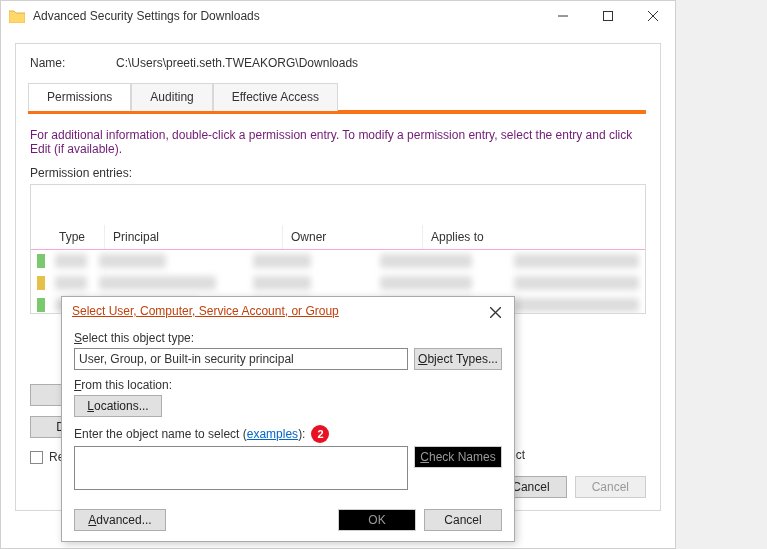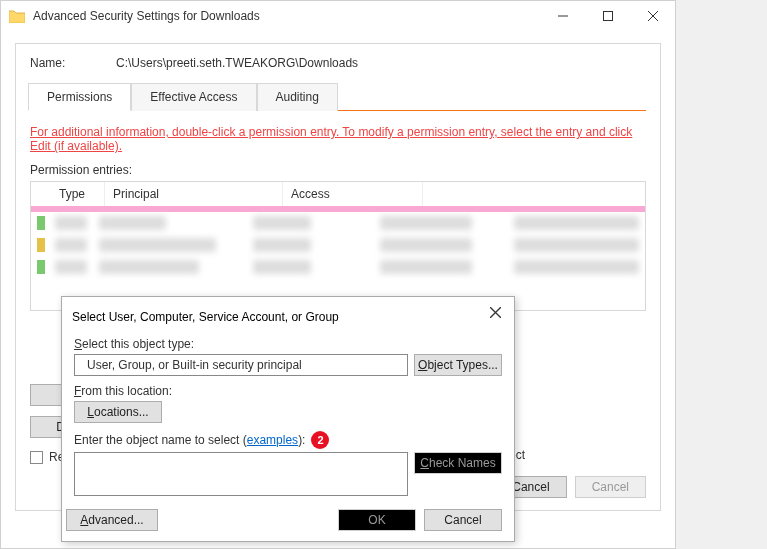--- a/index.html
+++ b/index.html
@@ -11,60 +11,60 @@
   .win-controls { display: flex; }
   .win-btn { width: 45px; height: 30px; display: flex; align-items: center; justify-content: center; color: #555; }
   .content { padding: 12px 14px 0 14px; }
   .inner-panel { border: 1px solid #d8d8d8; padding: 12px 14px; height: 468px; position: relative; }
   .row { display: flex; align-items: center; margin-bottom: 10px; color: #333; }
   .row .label { width: 86px; }
   .owner-blur { width: 190px; height: 16px; background: #ececec; filter: blur(2px); border-radius: 2px; margin-right: 8px; }
   .shield { width: 14px; height: 14px; margin-right: 4px; }
   .link { color: #0066cc; text-decoration: underline; cursor: pointer; }
   .annot { display: inline-flex; align-items: center; justify-content: center; width: 18px; height: 18px; border-radius: 50%; background: #e81123; color: #fff; font-size: 11px; font-weight: bold; margin-left: 6px; }
-  .tabs { display: flex; border-bottom: 1px solid #f97316; margin-top: 12px; margin-left: -2px; }
+  .tabs { display: flex; border-bottom: 4px solid #f97316; margin-top: 12px; margin-left: -2px; }
   .tab { padding: 6px 18px; border: 1px solid #d8d8d8; border-bottom: none; background: #fff; margin-right: 0; color: #333; position: relative; top: 1px; cursor: pointer; }
   .tab.active { background: #fff; border-bottom: 1px solid #fff; }
   .tab.inactive { background: #f6f6f6; }
-  .info-line { margin: 14px 0 10px 0; color: #ef4444; text-decoration: underline; }
+  .info-line { margin: 14px 0 10px 0; color: #701a75; }
   .perm-label { margin-bottom: 4px; color: #333; }
   .perm-table { border: 1px solid #d8d8d8; height: 130px; overflow: hidden; }
-  .perm-head { display: flex; border-bottom: 6px solid #f9a8d4; background: #fff; }
+  .perm-head { display: flex; border-bottom: 1px solid #f9a8d4; background: #fff; margin-top: 40px; }
   .perm-head div { padding: 5px 8px; border-right: 1px solid #eee; color: #333; }
   .col-blank { width: 20px; border-right: none !important; }
   .col-type { width: 54px; }
   .col-principal { width: 178px; }
   .col-access { width: 140px; }
   .col-inherited { width: 150px; }
   .col-applies { flex: 1; border-right: none !important; }
   .perm-body-row { display: flex; padding: 3px 0; }
   .blur-cell { height: 14px; background: #ddd; filter: blur(3px); border-radius: 2px; margin: 1px 6px; }
   .sidebar-chip { width: 10px; height: 14px; margin: 1px 4px 1px 6px; }
   .btn-row { position: absolute; left: 14px; display: flex; gap: 8px; }
   .btn { border: 1px solid #adadad; background: #e1e1e1; padding: 3px 16px; color: #222; min-width: 70px; text-align: center; cursor: pointer; }
   .btn.disabled { color: #9a9a9a; background: #efefef; border-color: #cfcfcf; cursor: default; }
   .btn.primary { border: 2px solid #0078d7; padding: 2px 26px; }
   .checkbox-row { position: absolute; left: 14px; bottom: 20px; display: flex; align-items: center; gap: 6px; color: #333; }
   .checkbox { width: 13px; height: 13px; border: 1px solid #888; background: #fff; }
   .footer-btns { position: absolute; right: 14px; bottom: 12px; display: flex; gap: 8px; }
 
   
   .dialog2 { position: absolute; left: 61px; top: 296px; width: 454px; height: 246px; background: #fff; border: 1px solid #aaa; box-shadow: 2px 2px 8px rgba(0,0,0,0.2); z-index: 10; }
-  .dlg2-title { height: 22px; display: flex; align-items: center; padding: 20px 10px 16px 10px; color: #000000; }
+  .dlg2-title { height: 22px; display: flex; align-items: center; padding: 14px 10px 16px 10px; color: #c2410c; text-decoration: underline; }
   .dlg2-close { position: absolute; right: 6px; top: 4px; width: 26px; height: 22px; display: flex; align-items: center; justify-content: center; font-size: 15px; }
   .dlg2-body { padding: 4px 12px 10px 12px; }
   .field-group { margin-bottom: 8px; }
   .field-label { color: #333; margin-bottom: 3px; display: flex; align-items: center; }
   .field-row { display: flex; align-items: center; gap: 6px; }
-  .txt-input { border: 1px solid #888; background: #fff; padding: 3px 12px; width: 334px; color: #333; }
+  .txt-input { border: 1px solid #888; background: #fff; padding: 3px 4px; width: 334px; color: #333; }
   .txt-area { border: 1px solid #888; background: #fff; height: 44px; width: 334px; }
   .dlg2-btn { border: 1px solid #adadad; background: #e1e1e1; padding: 3px 0; width: 88px; text-align: center; color: #222; cursor: pointer; }
   .dlg2-btn.disabled { color: #9a9a9a; background: #000000; border-color: #cfcfcf; cursor: default; }
   .dlg2-footer { position: absolute; bottom: 10px; right: 12px; display: flex; gap: 8px; }
-  .dlg2-adv { position: absolute; bottom: 10px; left: 4px; }
+  .dlg2-adv { position: absolute; bottom: 10px; left: 12px; }
   .ulet { text-decoration: underline; }
 </style>
 </head>
 <body>
 
 <div class="window">
 
   <div class="titlebar">
     <span class="folder-icon">
       <svg width="16" height="14" viewBox="0 0 16 14">
@@ -97,33 +97,34 @@
     <div class="inner-panel">
 
       <div class="row">
         <span class="label">Name:</span>
         <span>C:\Users\preeti.seth.TWEAKORG\Downloads</span>
       </div>
 
 
       <div class="tabs">
         <div class="tab active">Permissions</div>
+        <div class="tab inactive">Auditing</div>
         <div class="tab inactive">Effective Access</div>
-        <div class="tab inactive">Auditing</div>
       </div>
 
       <div class="info-line">For additional information, double-click a permission entry. To modify a permission entry, select the entry and click Edit (if available).</div>
       <div class="perm-label">Permission entries:</div>
 
       <div class="perm-table">
         <div class="perm-head">
           <div class="col-blank"></div>
           <div class="col-type">Type</div>
           <div class="col-principal">Principal</div>
-          <div class="col-access">Access</div>
+          <div class="col-access">Owner</div>
+          <div class="col-applies">Applies to</div>
         </div>
         <div>
           <div class="perm-body-row">
             <div class="sidebar-chip" style="background:#7bc96f"></div>
             <div class="blur-cell" style="width:38px"></div>
               <div class="blur-cell" style="width:80px"></div>
               <div style="width:90px"></div>
               <div class="blur-cell" style="width:70px"></div>
               <div style="width:68px"></div>
               <div class="blur-cell" style="width:110px"></div>

